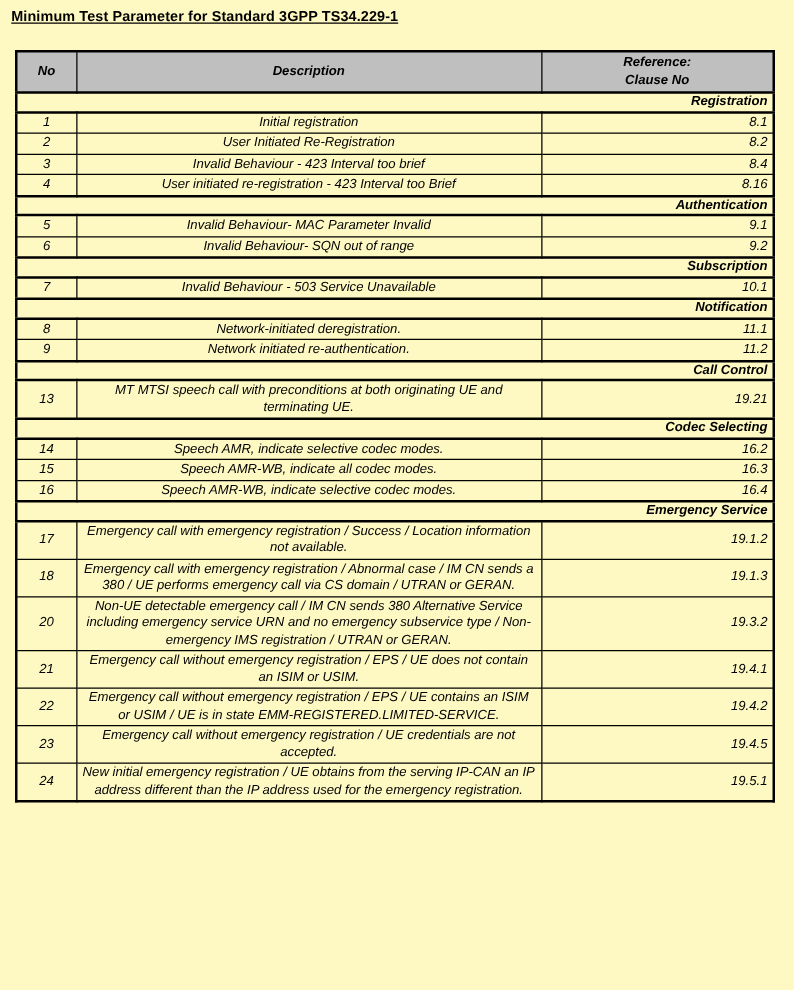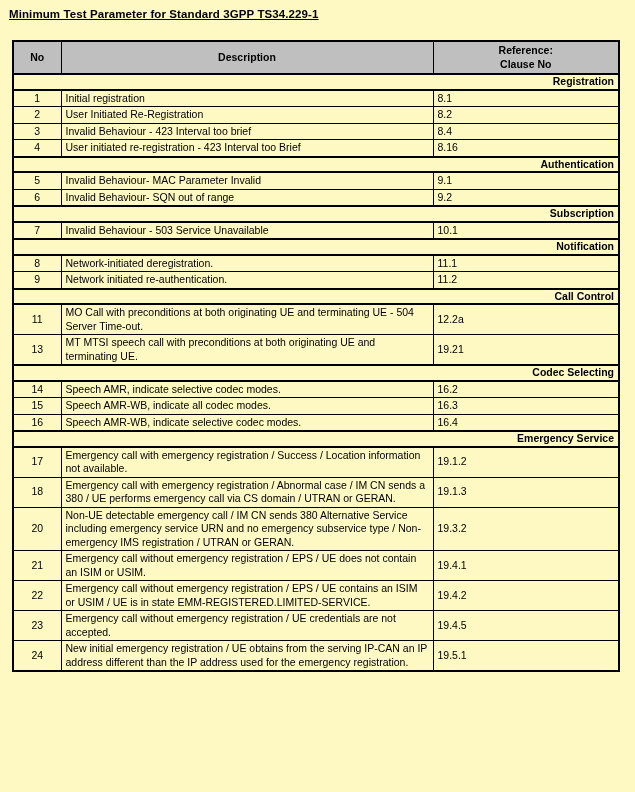--- a/index.html
+++ b/index.html
@@ -29,20 +29,21 @@
   }
   table.param-table {
     position: absolute;
     left: 12px;
     top: 40px;
     width: 576px;
     border-collapse: collapse;
     table-layout: fixed;
     font-size: 10.5px;
     border: 2px solid #000000;
+    font-style: italic;
   }
   .param-table th, .param-table td {
     border: 1px solid #000000;
     padding: 1px 4px;
     line-height: 13.5px;
     vertical-align: middle;
   }
   .param-table thead th {
     background: #bfbfbf;
     font-weight: bold;
@@ -61,25 +62,25 @@
     padding: 0 4px;
     height: 13px;
     border-top: 2px solid #000;
     border-bottom: 2px solid #000;
   }
   tr.data-row td.no-cell {
     text-align: center;
     height: 13px;
   }
   tr.data-row td.desc-cell {
-    text-align: left;
+    text-align: center;
     margin-left: 18px;
   }
   tr.data-row td.ref-cell {
-    text-align: left;
+    text-align: right;
   }
 </style>
 </head>
 <body>
 
 <div class="page">
 
   <div class="doc-title">Minimum Test Parameter for Standard 3GPP TS34.229-1</div>
 
   <table class="param-table">
@@ -151,25 +152,20 @@
         </tr>
         <tr class="data-row">
           <td class="no-cell">9</td>
           <td class="desc-cell">Network initiated re-authentication.</td>
           <td class="ref-cell">11.2</td>
         </tr>
         <tr class="section-row">
           <td colspan="3">Call Control</td>
         </tr>
         <tr class="data-row">
-          <td class="no-cell">11</td>
-          <td class="desc-cell">MO Call with preconditions at both originating UE and terminating UE - 504 Server Time-out.</td>
-          <td class="ref-cell">12.2a</td>
-        </tr>
-        <tr class="data-row">
           <td class="no-cell">13</td>
           <td class="desc-cell">MT MTSI speech call with preconditions at both originating UE and terminating UE.</td>
           <td class="ref-cell">19.21</td>
         </tr>
         <tr class="section-row">
           <td colspan="3">Codec Selecting</td>
         </tr>
         <tr class="data-row">
           <td class="no-cell">14</td>
           <td class="desc-cell">Speech AMR, indicate selective codec modes.</td>

